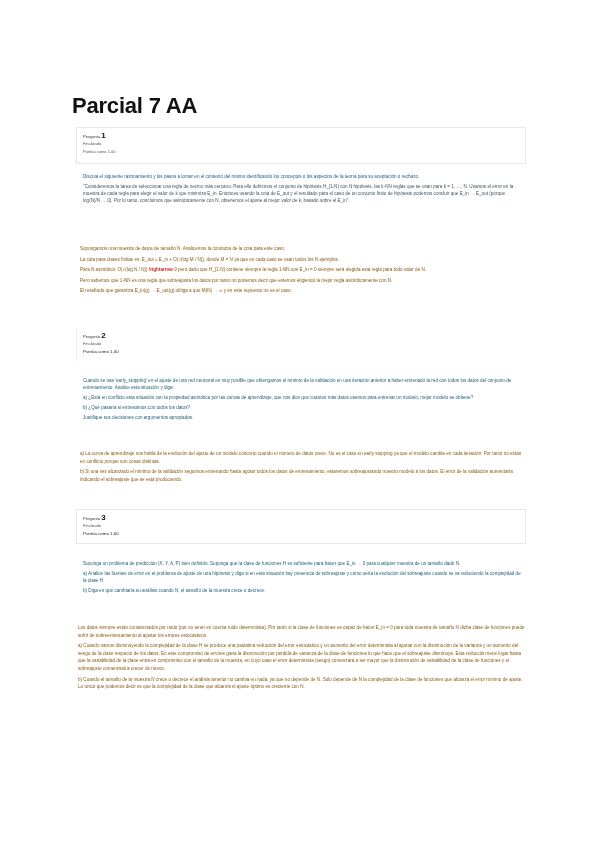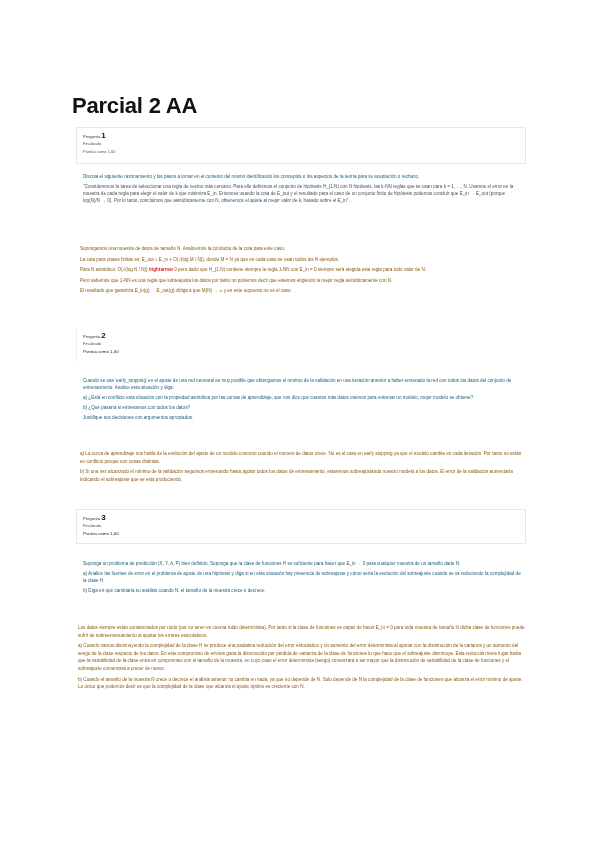--- a/index.html
+++ b/index.html
@@ -27,21 +27,21 @@
     .qtext .gray { color: #44545f; }
     .ans { position: absolute; left: 80px; width: 445px; color: #8a5a14; font-size: 4.6px; line-height: 7.6px; }
     .ans p { margin-bottom: 3px; }
     .ans .red { color: #d21f1f; font-weight: bold; }
   </style>
 </head>
 <body>
 
 <div class="page">
 
-  <h1 class="title">Parcial 2 AA</h1>
+  <h1 class="title">Parcial 7 AA</h1>
 
   <div class="info" style="top:127px; height:37px;">
     <div class="q">
       <span>Pregunta</span>
       <b>1</b>
     </div>
     <div class="line">Finalizado</div>
     <div class="line">Puntúa como 1,00</div>
   </div>
 

